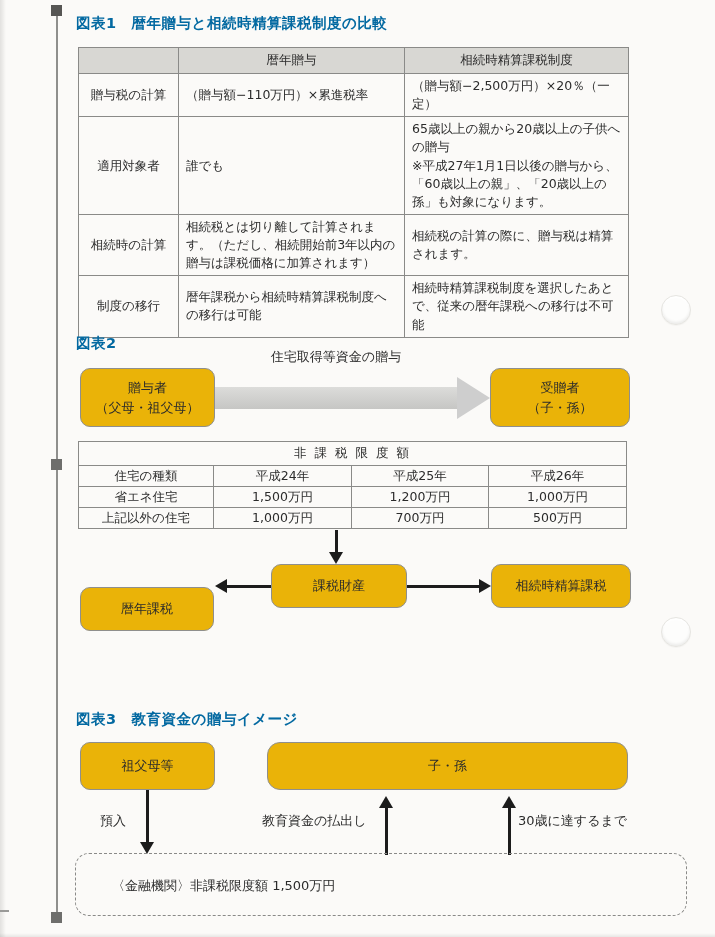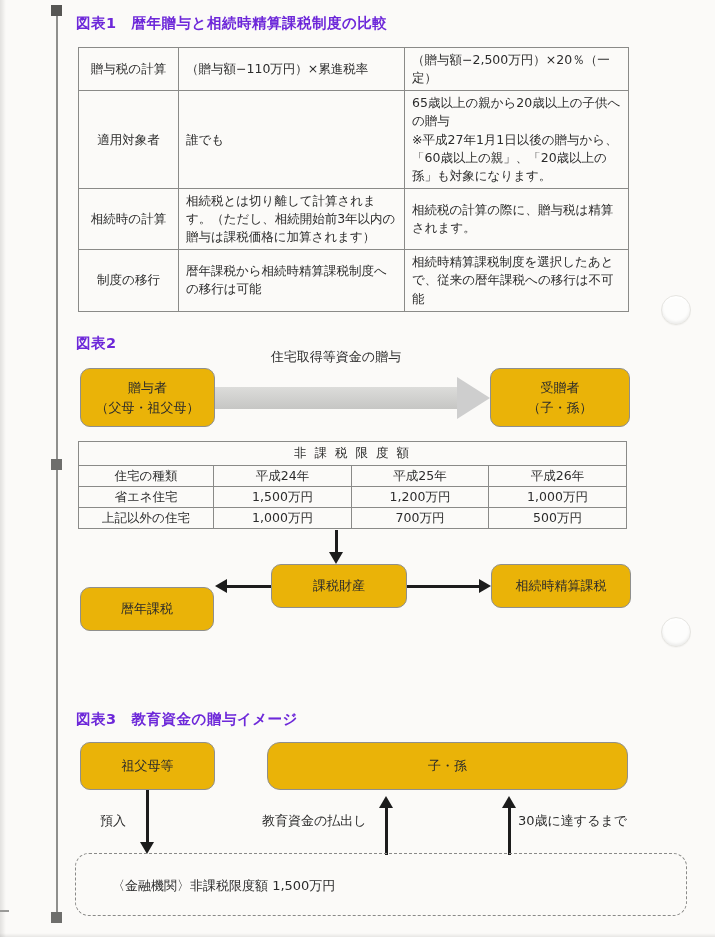--- a/index.html
+++ b/index.html
@@ -23,21 +23,21 @@
   .reg-sq.bot { left:51px; top:912px; background:#6e6e6c; }
   .edge-tick { position:absolute; left:0; top:910px; width:9px; height:2px; background:#9a9a98; }
 
   
   .hole { position:absolute; width:30px; height:30px; border-radius:50%;
     background:#fdfdfc; border:1px solid #e6e5e1;
     box-shadow: inset 0 -2px 3px rgba(0,0,0,.07), inset 0 2px 2px rgba(255,255,255,.9), 0 1px 1px rgba(0,0,0,.03); }
   .hole.h1 { left:661px; top:295px; }
   .hole.h2 { left:661px; top:617px; }
 
-  .fig-title { position:absolute; font-size:14.5px; font-weight:bold; letter-spacing:.5px; color:#6d28d9; }
+  .fig-title { position:absolute; font-size:14.5px; font-weight:bold; letter-spacing:.5px; color:#0369a1; }
 
   
   table { border-collapse:collapse; table-layout:fixed; }
   td, th { border:1px solid #8a8a88; font-weight:normal; font-size:12.5px;
            line-height:1.45; color:#2b2b2b; vertical-align:middle; }
   #cmp-table { position:absolute; left:78px; top:47px; width:550px; }
   #cmp-table col.c0 { width:100px; } #cmp-table col.c1 { width:226px; } #cmp-table col.c2 { width:224px; }
   #cmp-table th { background:#d8d7d3; text-align:center; height:26px; padding:2px 4px; }
   #cmp-table td { padding:3px 7px; }
   #cmp-table td.lbl { text-align:center; padding:1px 2px; }
@@ -103,20 +103,25 @@
 
   <div class="fig-title" style="left:76px; top:14px;">図表1　暦年贈与と相続時精算課税制度の比較</div>
 
   <table id="cmp-table">
     <colgroup>
         <col class="c0">
         <col class="c1">
         <col class="c2">
       </colgroup>
     <tbody>
+        <tr>
+      <th></th>
+      <th>暦年贈与</th>
+      <th>相続時精算課税制度</th>
+    </tr>
     <tr class="r1">
       <td class="lbl">贈与税の計算</td>
       <td>（贈与額−110万円）×累進税率</td>
       <td>（贈与額−2,500万円）×20％（一定）</td>
     </tr>
     <tr class="r2">
       <td class="lbl">適用対象者</td>
       <td>誰でも</td>
       <td class="ml">65歳以上の親から20歳以上の子供への贈与
 ※平成27年1月1日以後の贈与から、「60歳以上の親」、「20歳以上の孫」も対象になります。</td>

